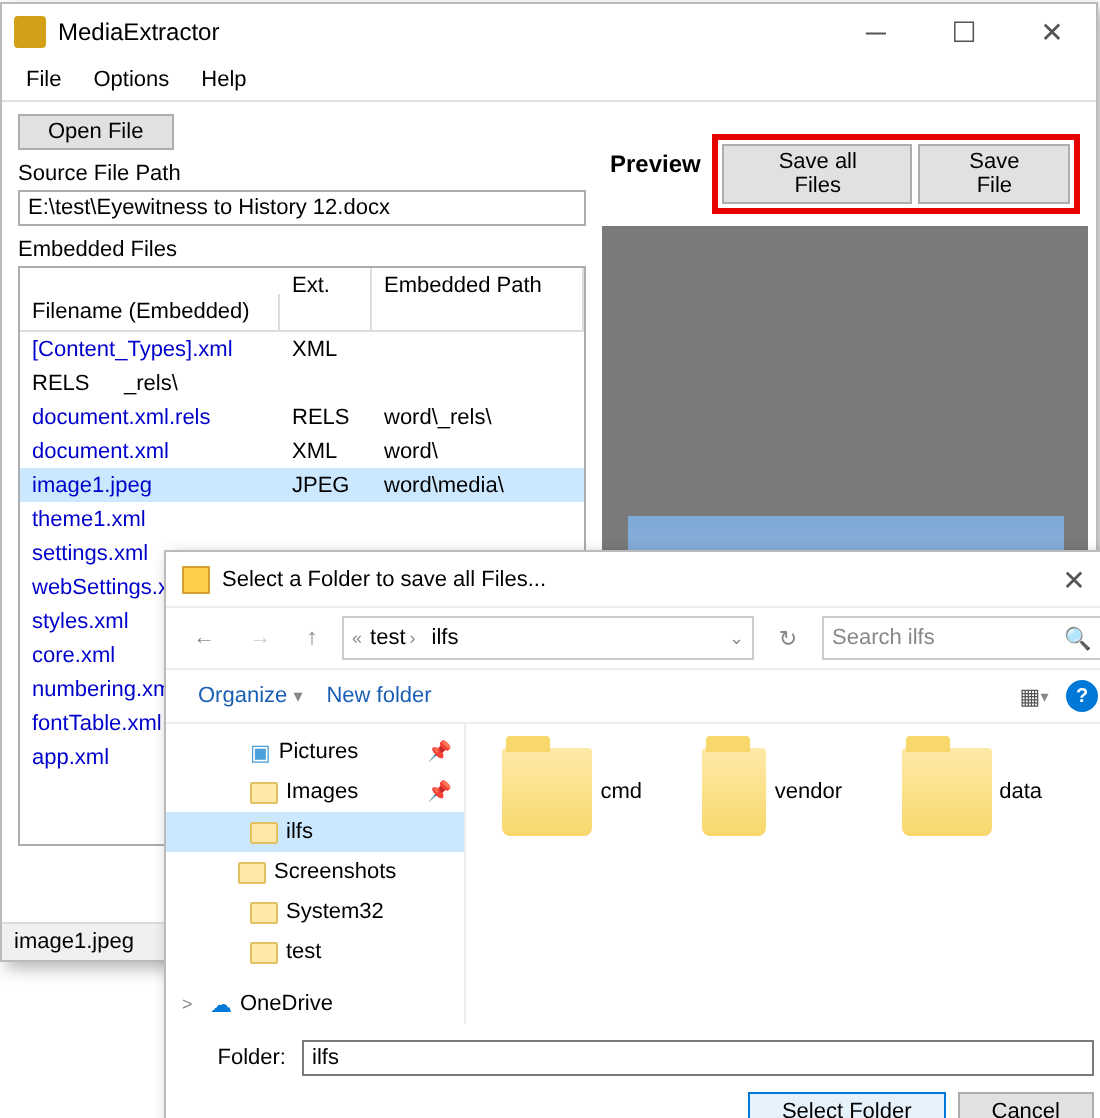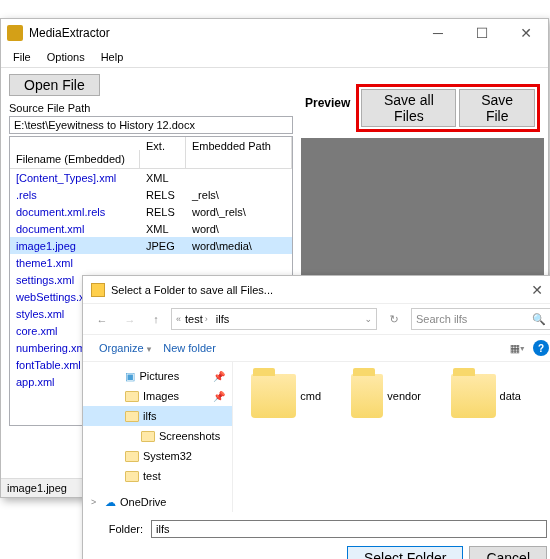--- a/index.html
+++ b/index.html
@@ -8,21 +8,21 @@
   .titlebar { display: flex; align-items: center; height: 28px; padding: 0 0 0 6px; background: #fff; }
   .titlebar .title { flex: 1; font-size: 12px; color: #000; }
   .titlebar .icon-sq { width: 16px; height: 16px; margin-right: 6px; background: #d4a017; border-radius: 2px; }
   .winbtns { display: flex; }
   .winbtn { width: 44px; height: 28px; display: flex; align-items: center; justify-content: center; color: #555; font-size: 14px; }
   .menubar { display: flex; gap: 4px; padding: 2px 6px; border-bottom: 1px solid #e0e0e0; }
   .menuitem { padding: 2px 6px; }
   .content { display: flex; }
   .left { width: 300px; padding: 6px 8px; }
   .right { flex: 1; padding: 6px 4px 6px 0; }
-  .btn { background: #e1e1e1; border: 1px solid #adadad; padding: 2px 14px; font-size: 14px; cursor: pointer; }
+  .btn { background: #e1e1e1; border: 1px solid #adadad; padding: 2px 14px; font-size: 11px; cursor: pointer; }
   .label { font-size: 11px; color: #000; margin: 6px 0 2px; }
   .textfield { width: 100%; border: 1px solid #abadb3; padding: 2px 4px; background: #fff; font-size: 11px; }
   .filelist { border: 1px solid #abadb3; margin-top: 2px; height: 290px; overflow: hidden; background: #fff; }
   .filelist-header { display: flex; background: #fff; border-bottom: 1px solid #dcdcdc; }
   .filelist-header div { padding: 3px 6px; border-right: 1px solid #dcdcdc; color: #000; }
   .col-name { width: 130px; margin-top: 13px; } .col-ext { width: 46px; } .col-path { flex: 1; }
   .filelist-body { }
   .filerow { display: flex; height: 17px; align-items: center; justify-content: center; }
   .filerow.sel { background: #cce8ff; }
   .filerow .c { padding: 0 6px; white-space: nowrap; overflow: hidden; }
@@ -68,54 +68,54 @@
   .fld-row { display: flex; align-items: center; gap: 8px; margin-bottom: 8px; }
   .fld-row .lbl { width: 48px; text-align: right; }
   .fld-row input { flex: 1; border: 1px solid #7a7a7a; padding: 2px 4px; }
   .dlg-btns { display: flex; justify-content: flex-end; gap: 6px; }
   .dlg-btns .btn { padding: 3px 16px; }
   .dlg-btns .btn.primary { border: 1px solid #0078d7; background: #e5f1fb; }
 </style>
 </head>
 <body>
 
-<div class="window" style="left:0;top:18px;width:549px;height:480px;">
+<div class="window" style="left:0;top:1px;width:549px;height:480px;">
   <div class="titlebar">
     <div class="icon-sq"></div>
     <div class="title">MediaExtractor</div>
     <div class="winbtns">
       <div class="winbtn">─</div>
       <div class="winbtn">☐</div>
       <div class="winbtn close">✕</div>
     </div>
   </div>
   <div class="menubar">
     <div class="menuitem">File</div>
     <div class="menuitem">Options</div>
     <div class="menuitem">Help</div>
   </div>
   <div class="content">
     <div class="left">
       <button class="btn">Open File</button>
       <div class="label">Source File Path</div>
       <input class="textfield" readonly="" value="E:\test\Eyewitness to History 12.docx" style="">
+      <div class="label">Embedded Files</div>
       <div class="filelist">
         <div class="filelist-header">
           <div class="col-name">Filename (Embedded)</div>
           <div class="col-ext">Ext.</div>
           <div class="col-path">Embedded Path</div>
         </div>
         <div class="filelist-body" id="filelist-body">
             <div class="filerow">
               <div class="c c1">[Content_Types].xml</div>
               <div class="c c2">XML</div>
               <div class="c c3"></div>
             </div>
             <div class="filerow">
-              <div class="c c1">.rels</div>
               <div class="c c2">RELS</div>
               <div class="c c3">_rels\</div>
             </div>
             <div class="filerow">
               <div class="c c1">document.xml.rels</div>
               <div class="c c2">RELS</div>
               <div class="c c3">word\_rels\</div>
             </div>
             <div class="filerow">
               <div class="c c1">document.xml</div>
@@ -238,21 +238,21 @@
           <span class="exp"></span>
           <div class="fold-ic"></div>
           <span>Images</span>
           <span class="pin">📌</span>
         </div>
         <div class="tree-row sel" style="padding-left: 28px;">
           <span class="exp"></span>
           <div class="fold-ic"></div>
           <span>ilfs</span>
         </div>
-        <div class="tree-row" style="padding-left: 44px;">
+        <div class="tree-row" style="padding-left: 22px;">
           <span class="exp"></span>
           <div class="fold-ic"></div>
           <span>Screenshots</span>
         </div>
         <div class="tree-row" style="padding-left: 28px;">
           <span class="exp"></span>
           <div class="fold-ic"></div>
           <span>System32</span>
         </div>
         <div class="tree-row" style="padding-left: 28px;">

